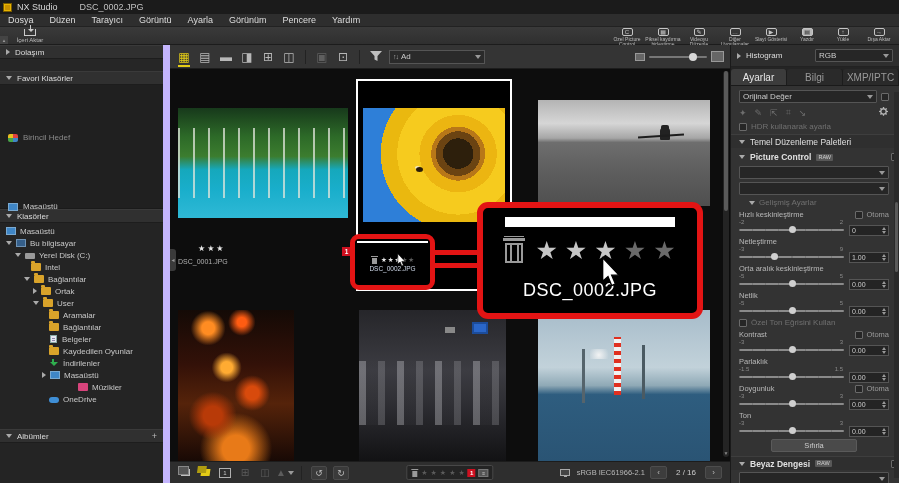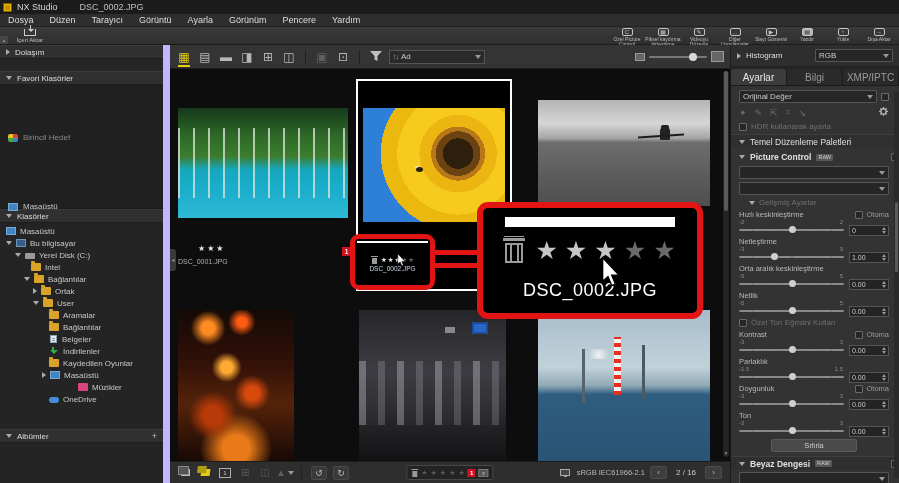--- a/index.html
+++ b/index.html
@@ -317,26 +317,26 @@
         </div>
       <div class="trow" style="padding-left:49px">
           <span class="fico i-folder"></span>
           <span>Bağlantılar</span>
         </div>
       <div class="trow" style="padding-left:49px">
           <span class="fico i-doc"></span>
           <span>Belgeler</span>
         </div>
       <div class="trow" style="padding-left:49px">
+          <span class="fico i-folder"></span>
+          <span>Kaydedilen Oyunlar</span>
+        </div>
+      <div class="trow" style="padding-left:49px">
           <span class="fico i-dl"></span>
           <span>İndirilenler</span>
-        </div>
-      <div class="trow" style="padding-left:49px">
-          <span class="fico i-folder"></span>
-          <span>Kaydedilen Oyunlar</span>
         </div>
       <div class="trow" style="padding-left:42px">
           <span class="tri-r"></span>
           <span class="fico i-desktop"></span>
           <span>Masaüstü</span>
         </div>
       <div class="trow" style="padding-left:78px">
           <span class="fico i-music"></span>
           <span>Müzikler</span>
         </div>

